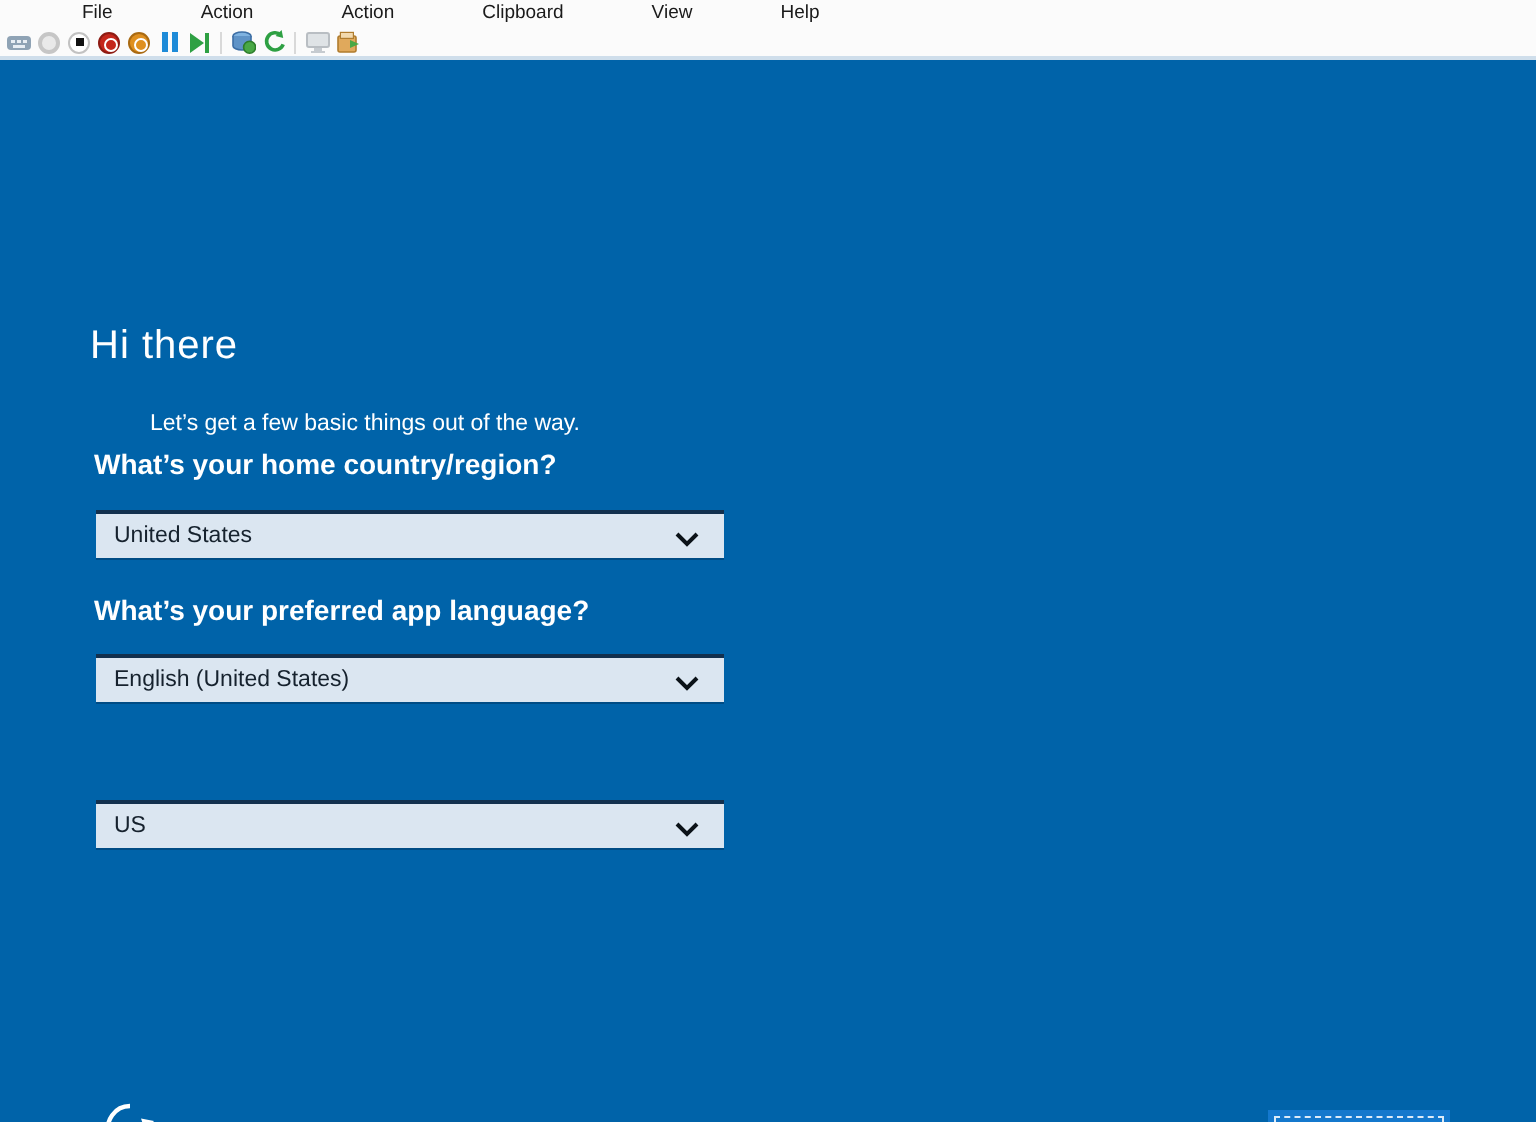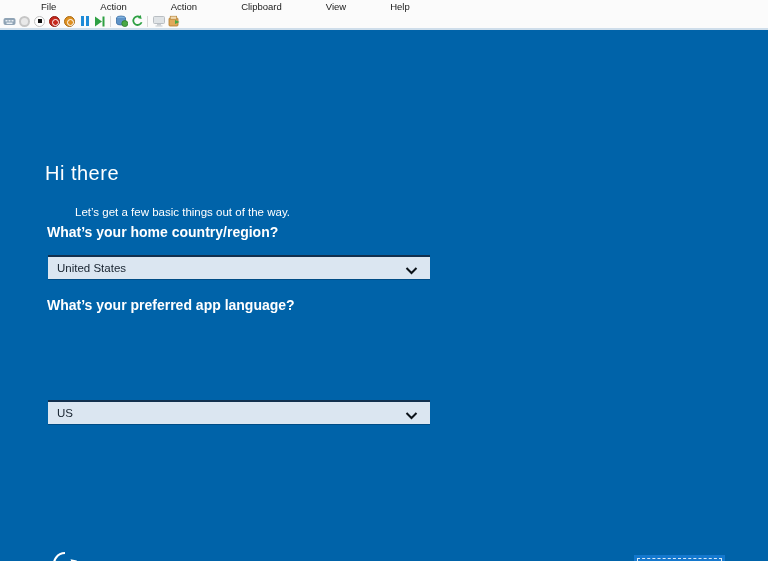--- a/index.html
+++ b/index.html
@@ -51,21 +51,21 @@
   }
   .oobe-subtitle {
     position: absolute; left: 46px; top: 176px;
     font-size: 11.5px; color: #ffffff; margin-left: 29px;
   }
   .q-label {
     position: absolute; left: 47px;
     font-size: 14px; font-weight: bold; color: #ffffff;
   }
   .select {
-    position: absolute; left: 48px; width: 382px; height: 24px;
+    position: absolute; left: 48px; width: 314px; height: 24px;
     background: #dbe6f1; border-top: 2px solid #12304e;
     box-shadow: 0 1px 0 #004c85;
     display: flex; align-items: center;
     font-size: 11.5px; color: #16222e; padding-left: 9px;
     cursor: default;
   }
   .select .chev {
     position: absolute; right: 12px; top: 8px;
   }
 
@@ -171,20 +171,28 @@
     <div class="select" style="top:225px;">
       <span>United States</span>
       <span class="chev">
         <svg width="13" height="8" viewBox="0 0 13 8">
             <path d="M1.5 1 L6.5 6 L11.5 1" fill="none" stroke="#0b1218" stroke-width="2"></path>
           </svg>
       </span>
     </div>
 
     <div class="q-label" style="top:267px;">What’s your preferred app language?</div>
+    <div class="select" style="top:297px;">
+      <span>English (United States)</span>
+      <span class="chev">
+        <svg width="13" height="8" viewBox="0 0 13 8">
+            <path d="M1.5 1 L6.5 6 L11.5 1" fill="none" stroke="#0b1218" stroke-width="2"></path>
+          </svg>
+      </span>
+    </div>
 
     <div class="select" style="top:370px;">
       <span>US</span>
       <span class="chev">
         <svg width="13" height="8" viewBox="0 0 13 8">
             <path d="M1.5 1 L6.5 6 L11.5 1" fill="none" stroke="#0b1218" stroke-width="2"></path>
           </svg>
       </span>
     </div>
 

